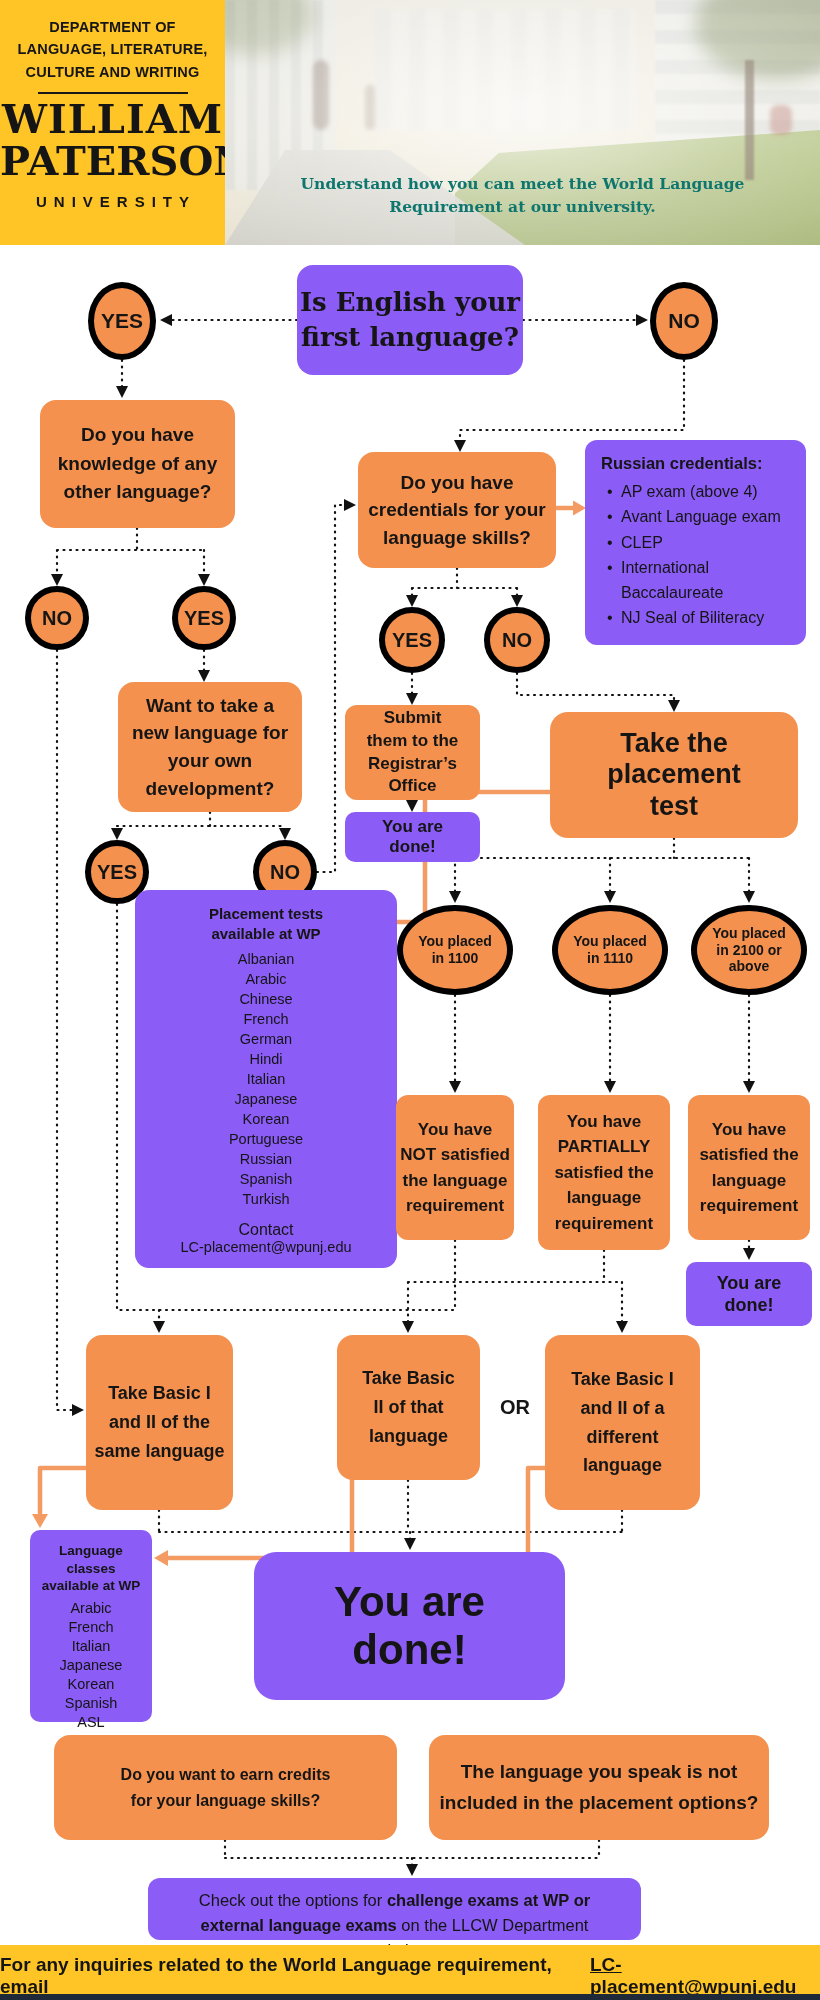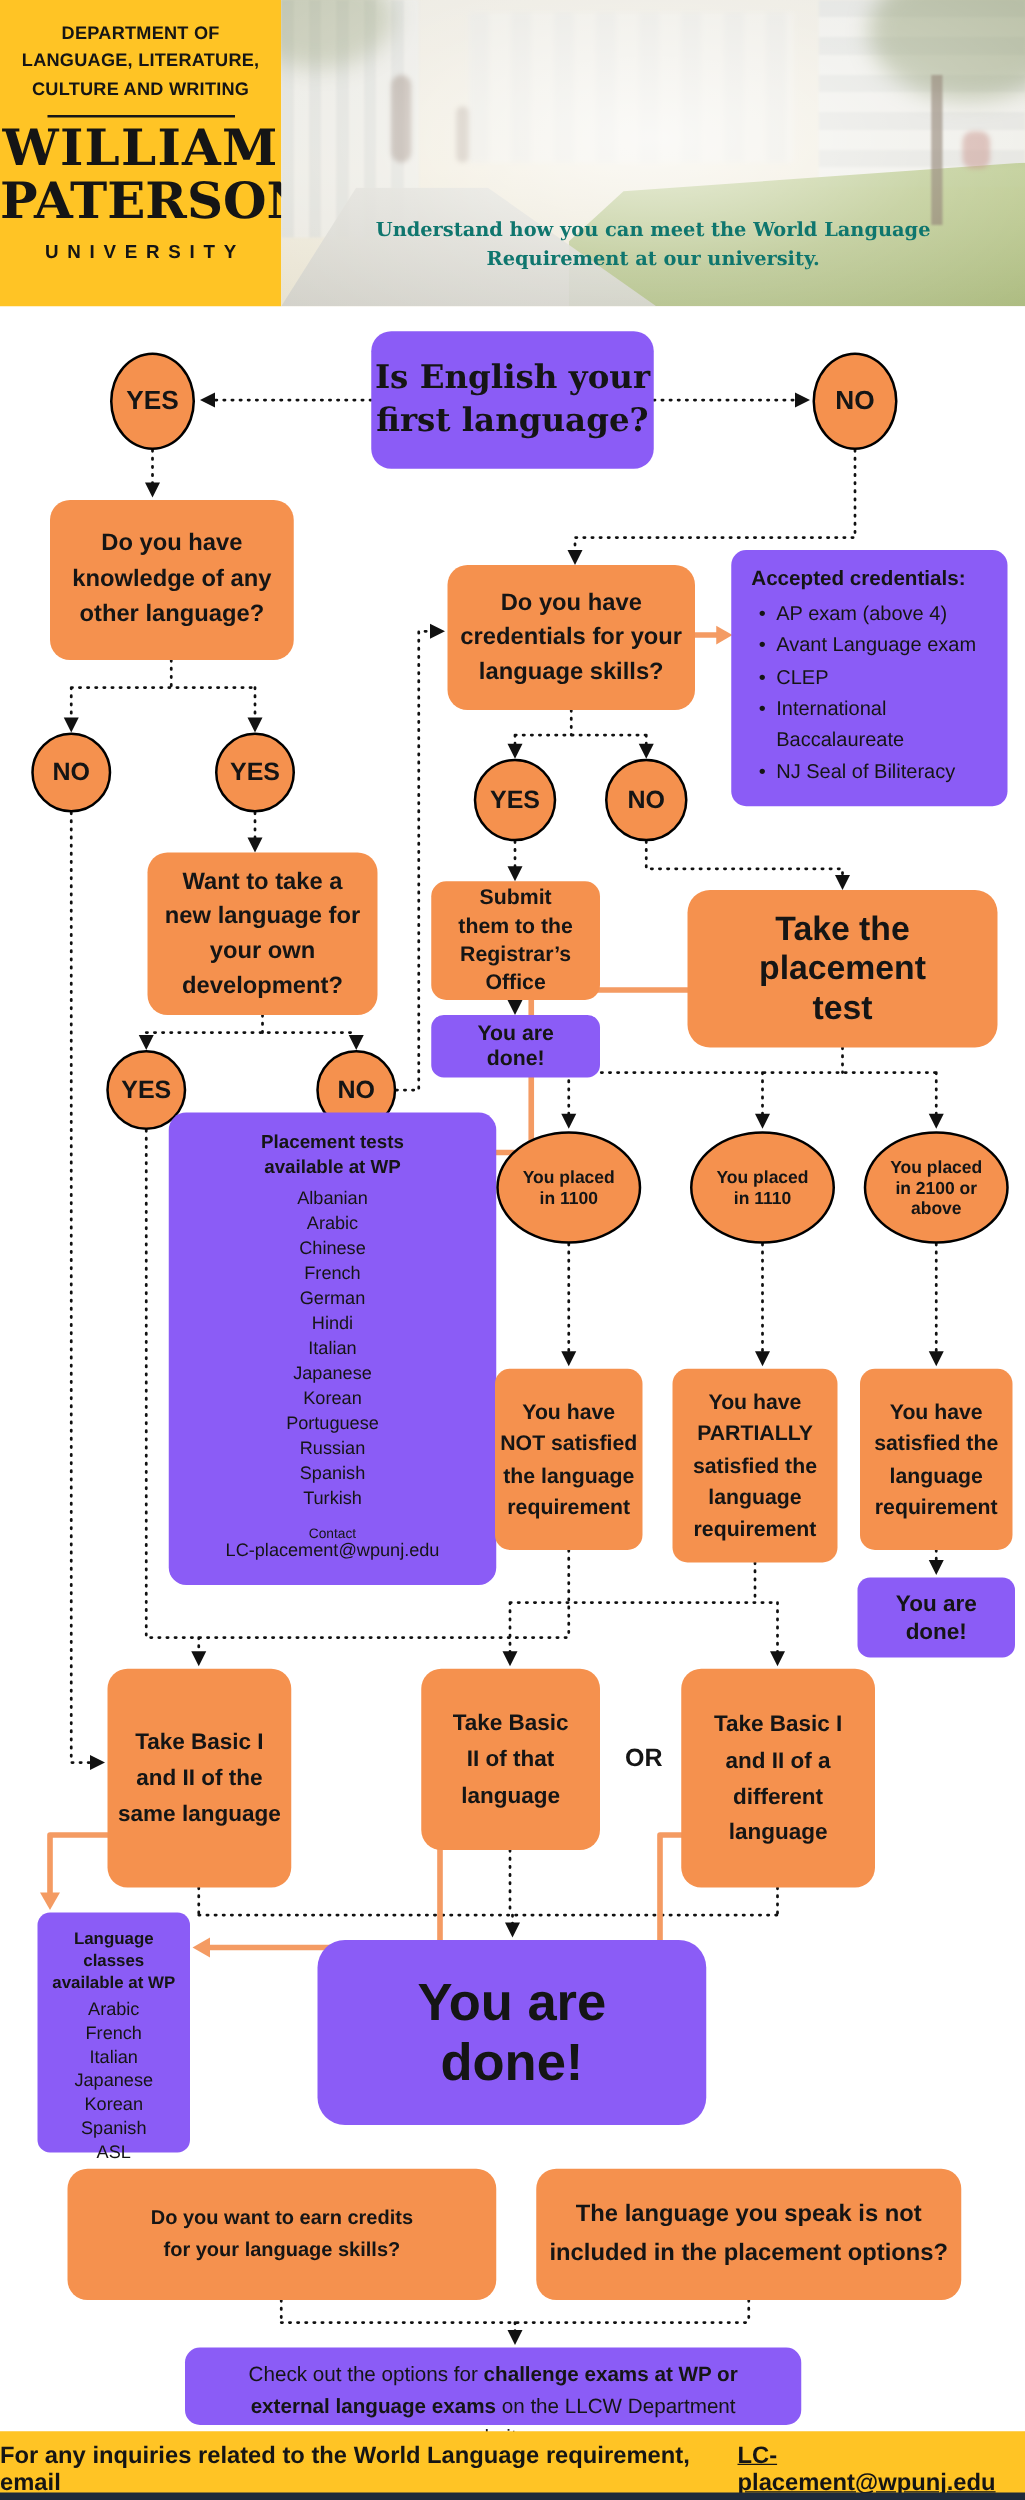--- a/index.html
+++ b/index.html
@@ -55,31 +55,31 @@
              font-family:"DejaVu Serif","Liberation Serif",serif;font-weight:bold;
              font-size:37px;line-height:1.18;white-space:pre-line;color:#181818;}
   .hdr-sub{position:absolute;left:225px;top:172px;width:595px;text-align:center;
            font-family:"DejaVu Serif","Liberation Serif",serif;font-weight:bold;
            font-size:15.5px;line-height:1.5;white-space:pre-line;color:#0f766e;}
   
   .n{position:absolute;box-sizing:border-box;display:flex;align-items:center;justify-content:center;
      text-align:center;white-space:pre-line;font-weight:bold;color:#151515;}
   .ob{background:#F5914E;border-radius:16px;}
   .yb{background:#8b5cf6;border-radius:12px;}
-  .circ{background:#F5914E;border:2px solid #000000;border-radius:50%;}
+  .circ{background:#F5914E;border:6px solid #000000;border-radius:50%;}
   .svglayer{position:absolute;left:0;top:0;pointer-events:none;}
   
   .panel{position:absolute;box-sizing:border-box;color:#151515;}
   .cred-title{font-weight:bold;font-size:16.5px;margin:14px 16px 6px 16px;}
   .cred-items{margin:0 14px 0 20px;font-size:16px;line-height:1.58;text-align:left;}
   .cred-item{position:relative;padding-left:16px;}
   .cred-item::before{content:"•";position:absolute;left:2px;}
   .pt-title{font-weight:bold;font-size:15px;line-height:1.35;text-align:center;margin:14px 8px 4px 8px;white-space:pre-line;}
   .pt-items{font-size:14.5px;line-height:1.38;text-align:center;}
-  .pt-contact{font-size:11px;text-align:center;margin-top:12px;}
+  .pt-contact{font-size:16px;text-align:center;margin-top:12px;}
   .pt-email{font-size:14.5px;text-align:center;}
   .lc-title{font-weight:bold;font-size:13.5px;line-height:1.3;text-align:center;margin:12px 4px 4px 4px;white-space:pre-line;}
   .lc-items{font-size:14.5px;line-height:1.32;text-align:center;}
   
   .checkbox-text{font-weight:normal;font-size:16.5px;line-height:1.5;}
   .footer{position:absolute;left:0;top:1945px;width:820px;height:61px;background:#FFC425;
           display:flex;align-items:center;justify-content:center;font-size:19px;font-weight:bold;}
   .footer .email{text-decoration:underline;margin-left:5px;}
   .navy{position:absolute;left:0;top:1994px;width:820px;height:6px;background:#1E2A3A;}
 </style>
@@ -196,21 +196,21 @@
 
   <div class="n ob" style="left:40px;top:400px;width:195px;height:128px;font-size:19px;line-height:1.5;">Do you have
 knowledge of any
 other language?</div>
 
   <div class="n ob" style="left:358px;top:452px;width:198px;height:116px;font-size:19px;line-height:1.45;">Do you have
 credentials for your
 language skills?</div>
 
   <div class="panel yb" style="left:585px;top:440px;width:221px;height:205px;border-radius:12px;">
-    <div class="cred-title">Accepted credentials:</div>
+    <div class="cred-title">Russian credentials:</div>
     <div class="cred-items">
         <div class="cred-item">AP exam (above 4)</div>
         <div class="cred-item">Avant Language exam</div>
         <div class="cred-item">CLEP</div>
         <div class="cred-item">International Baccalaureate</div>
         <div class="cred-item">NJ Seal of Biliteracy</div>
       </div>
   </div>
 
   <div class="n circ" style="left:25px;top:586px;width:64px;height:64px;font-size:20px;">NO</div>

